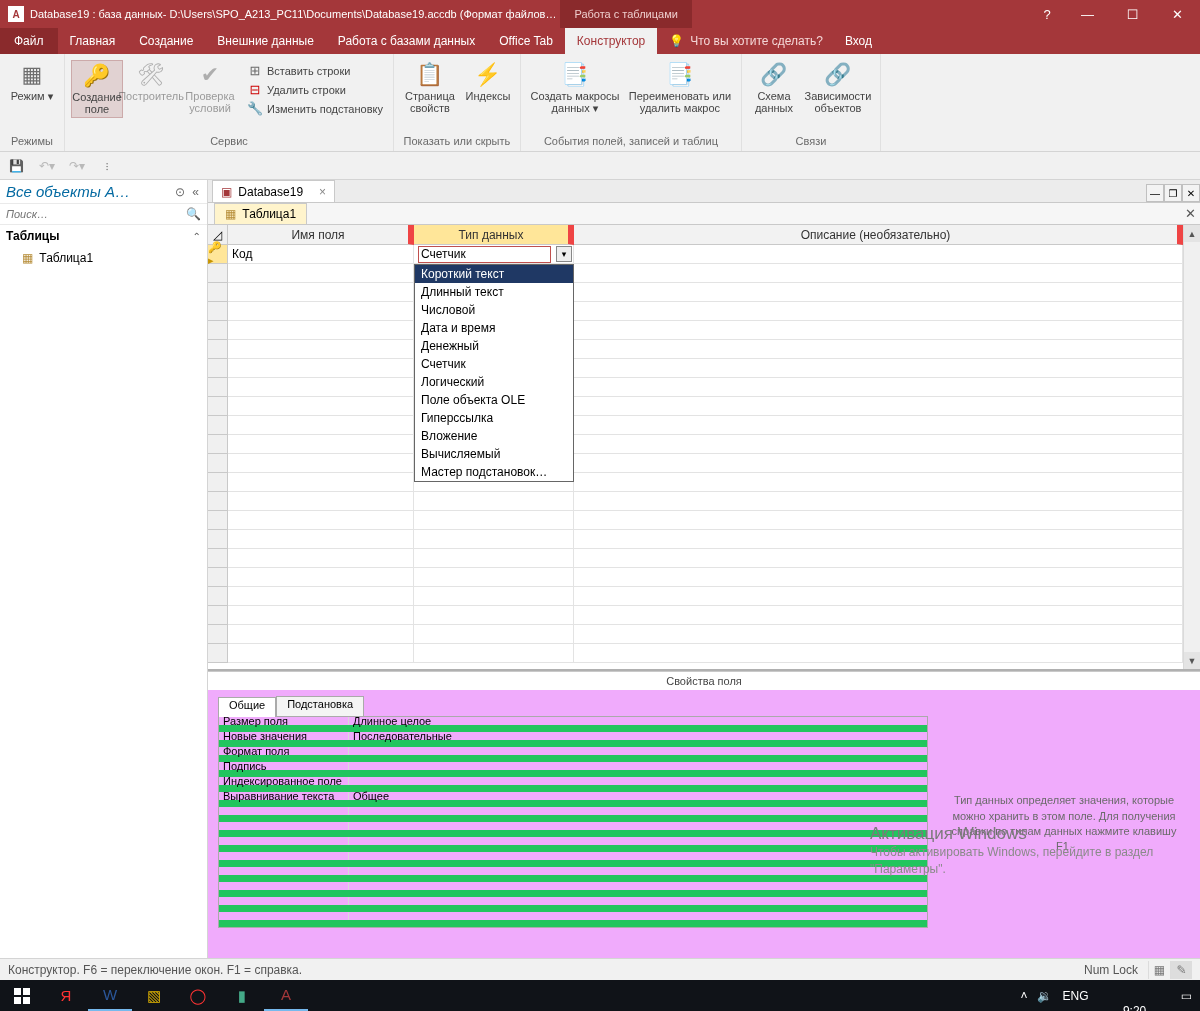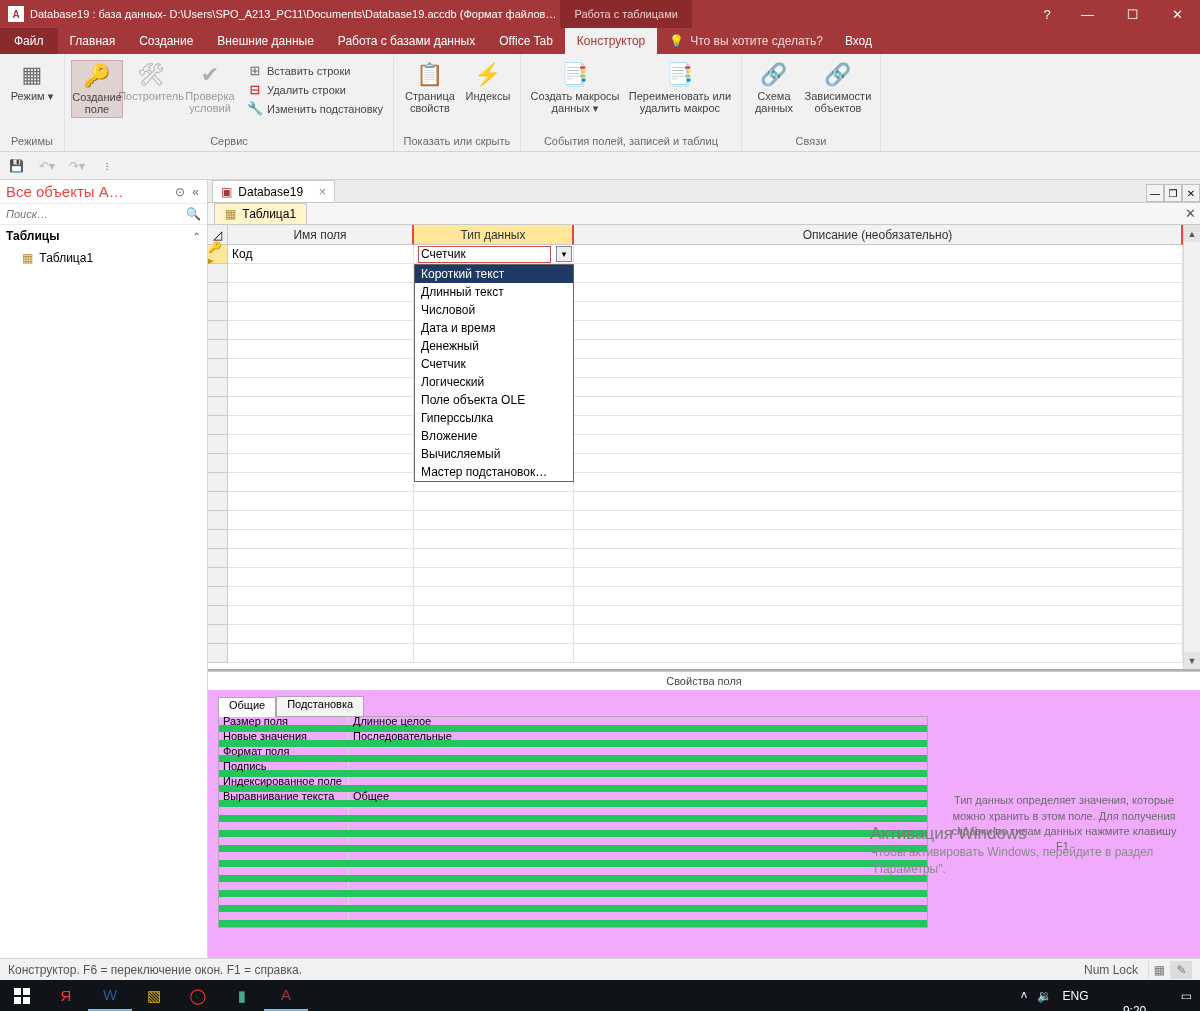--- a/index.html
+++ b/index.html
@@ -28,21 +28,21 @@
   .bigbtn .lbl { font-size:11px; color:#444; text-align:center; line-height:1.1; }
   .smrow { display:flex; align-items:center; gap:4px; padding:1px 4px; cursor:pointer; }
   .smrow .ic { width:16px; text-align:center; font-size:13px; color:#6a6a6a; }
   .smrow .tx { font-size:11px; color:#444; }
   .qat { height:28px; background:#f1f1f1; border-bottom:1px solid #d4d4d4; display:flex; align-items:center; padding:0 6px; gap:8px; }
   .qat .qbtn { width:22px; height:22px; display:flex; align-items:center; justify-content:center; color:#666; cursor:pointer; }
   .qat .qdis { opacity:0.4; }
   .body { display:flex; height:calc(100% - 28px - 26px - 98px - 28px - 22px - 31px); }
   .navpane { width:208px; border-right:1px solid #d4d4d4; background:#fff; display:flex; flex-direction:column; }
   .navhdr { height:24px; display:flex; align-items:center; padding:0 6px; justify-content:space-between; border-bottom:1px solid #eaeaea; }
-  .navhdr .ttl { font-size:15px; color:#ef4444; white-space:nowrap; overflow:hidden; }
+  .navhdr .ttl { font-size:15px; color:#0369a1; white-space:nowrap; overflow:hidden;font-style:italic; }
   .navhdr .ctl { color:#6a6a6a; cursor:pointer; padding:0 2px; }
   .navsearch { padding:3px 6px; border-bottom:1px solid #eaeaea; display:flex; align-items:center; }
   .navsearch input { flex:1; border:none; outline:none; font-style:italic; color:#888; font-size:11px; }
   .navgrp { padding:4px 6px; display:flex; justify-content:space-between; align-items:center; }
   .navgrp .gt { font-weight:bold; font-size:12px; }
   .navitem { padding:4px 6px 4px 22px; display:flex; align-items:center; gap:6px; cursor:pointer; }
   .navitem .ni { color:#b58b35; }
   .main { flex:1; display:flex; flex-direction:column; background:#e8e8e8; }
   .doctabs { height:23px; background:#ececec; border-bottom:1px solid #c9c9c9; display:flex; align-items:flex-end; padding-left:4px; position:relative; }
   .doctab { background:#fff; border:1px solid #c9c9c9; border-bottom:none; height:22px; display:flex; align-items:center; padding:0 8px; gap:6px; font-size:11px; cursor:pointer; }
@@ -52,21 +52,21 @@
   .doctabs .mdi span { width:18px; height:18px; border:1px solid #c0c0c0; display:flex; align-items:center; justify-content:center; font-size:10px; cursor:pointer; background:#f3f3f3; }
   .subtab { height:22px; background:#f6f6f6; border-bottom:1px solid #c9c9c9; display:flex; align-items:flex-end; padding-left:6px; position:relative; }
   .subtab .stab { background:#fff4cc; border:1px solid #c9c9c9; border-bottom:none; height:21px; display:flex; align-items:center; padding:0 10px; gap:6px; font-size:11px; }
   .subtab .stab .si { color:#b58b35; }
   .subtab .close { position:absolute; right:4px; top:3px; font-size:13px; color:#555; cursor:pointer; }
   .designgrid { flex:0 0 auto; background:#fff; border-bottom:2px solid #b0b0b0; overflow:hidden; position:relative; height:446px; }
   .dg-scroll { position:absolute; right:0; top:0; bottom:0; width:17px; background:#f0f0f0; border-left:1px solid #dadada; }
   .dg-scroll .up,.dg-scroll .dn { height:17px; background:#e4e4e4; display:flex; align-items:center; justify-content:center; font-size:9px; color:#555; }
   .dg-scroll .dn { position:absolute; bottom:0; width:100%; }
   .dghdr { display:flex; height:20px; }
-  .dgcell { border-right:2px solid #ef4444; border-bottom:1px solid #c9c9c9; display:flex; align-items:center; justify-content:center; font-size:12px; }
+  .dgcell { border-right:6px solid #ef4444; border-bottom:1px solid #c9c9c9; display:flex; align-items:center; justify-content:center; font-size:12px; }
   .dgrowh { width:20px; background:#f0f0f0; border-right:1px solid #c9c9c9; border-bottom:1px solid #c9c9c9; display:flex; align-items:center; justify-content:center; }
   .dghdr .dgcell { background:#f2f2f2; color:#333; }
   .col-name { width:186px; }
   .col-type { width:160px; }
   .col-desc { flex:1; }
   .col-type.hdr-active { background:#ffe699 !important; font-weight:normal; }
   .dgrow { display:flex; height:19px; }
   .dgrow .cell { border-right:1px solid #e3e3e3; border-bottom:1px solid #e3e3e3; padding:0 4px; display:flex; align-items:center; font-size:12px; }
   .dgrow.active .dgrowh { background:#ffe699; }
   .key { color:#c79500; font-size:11px; }

